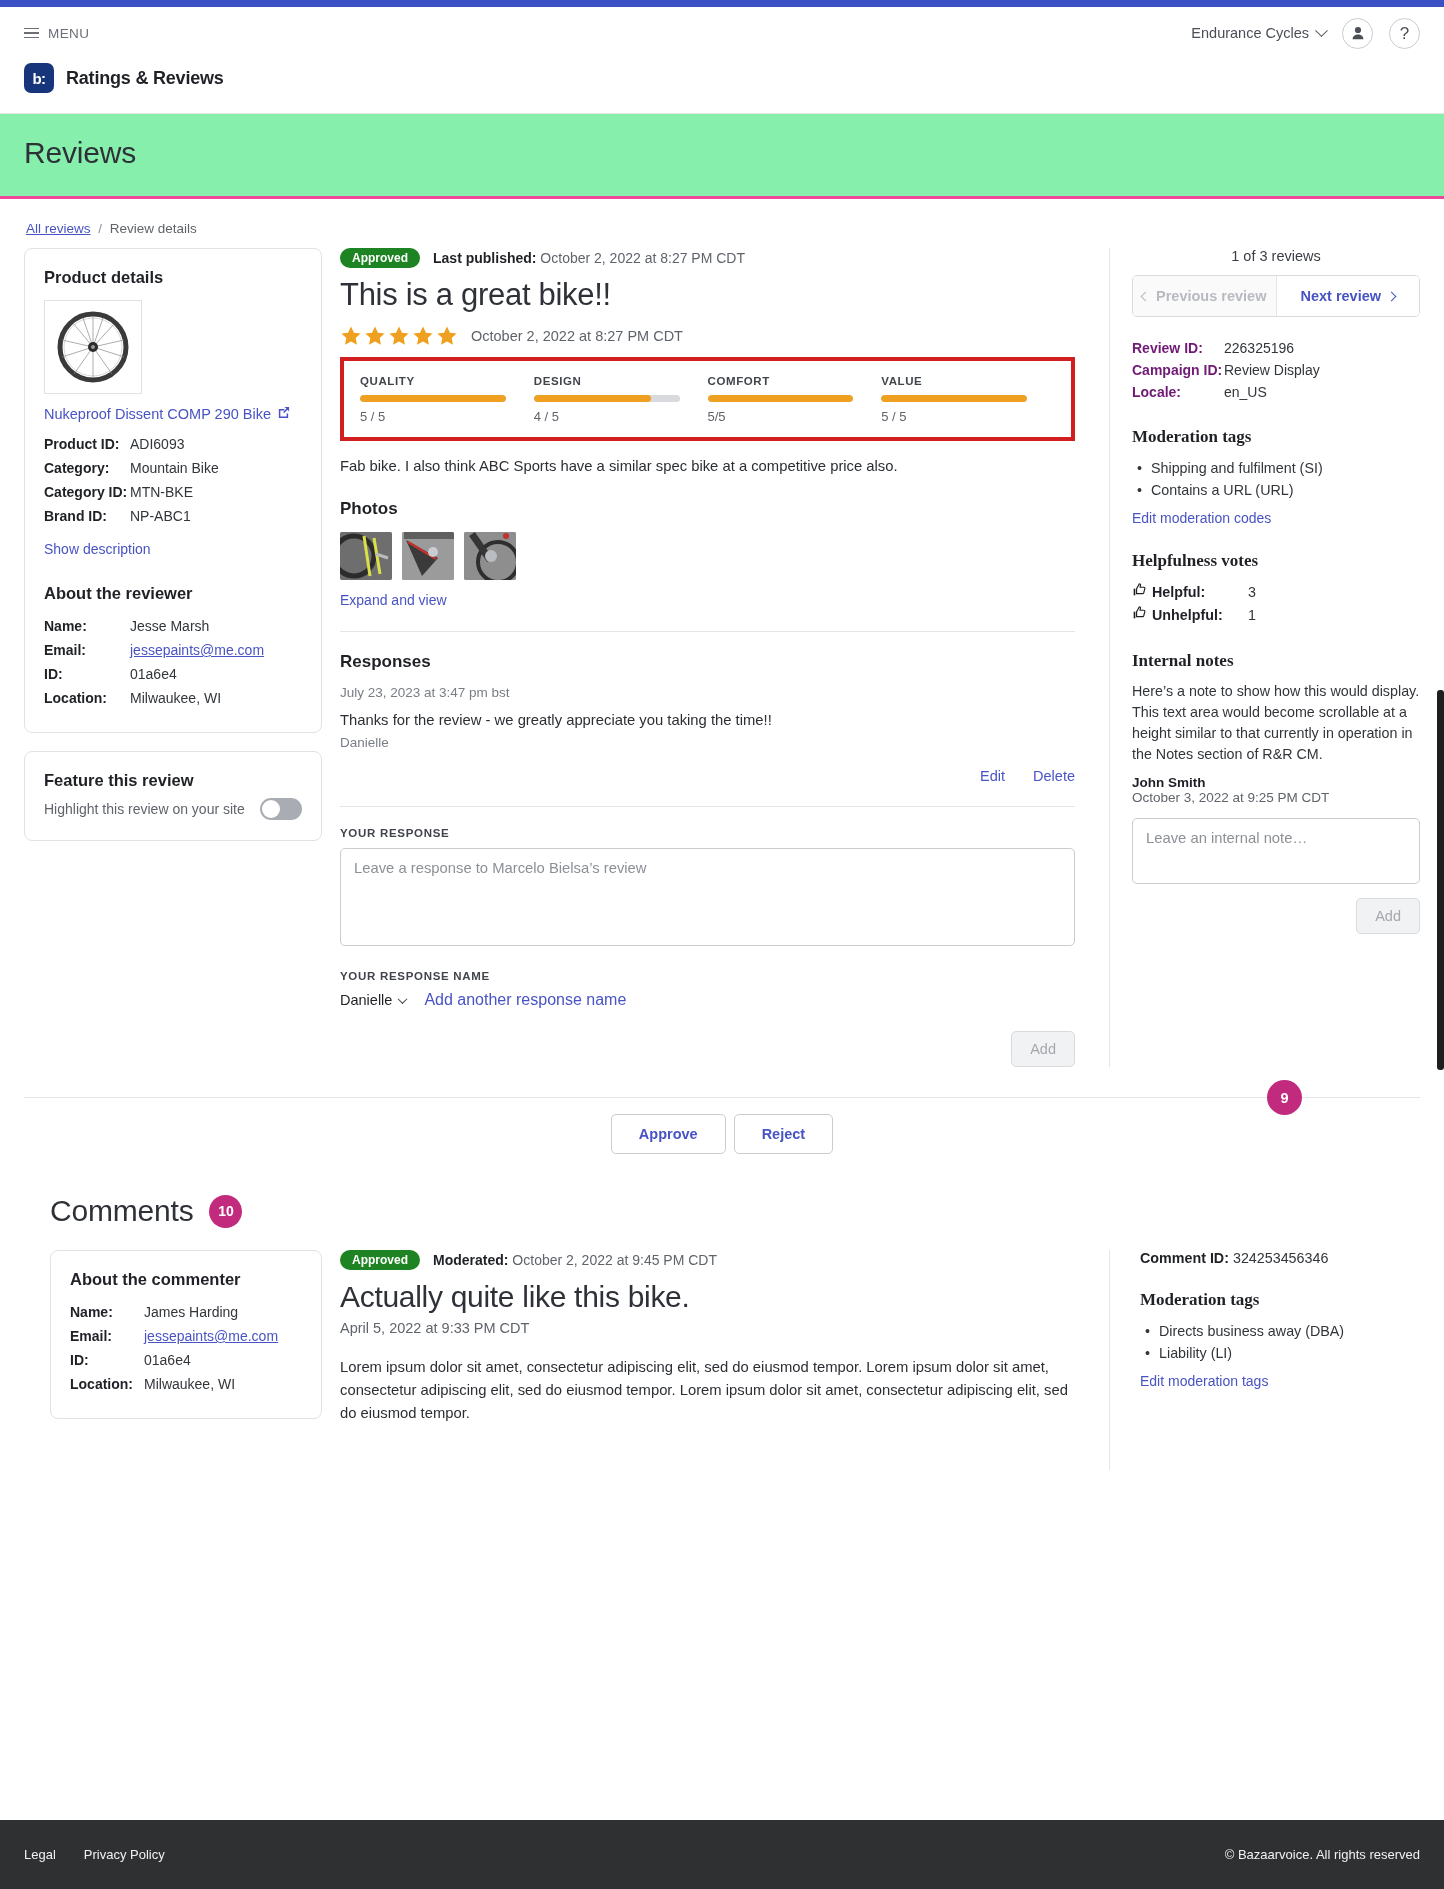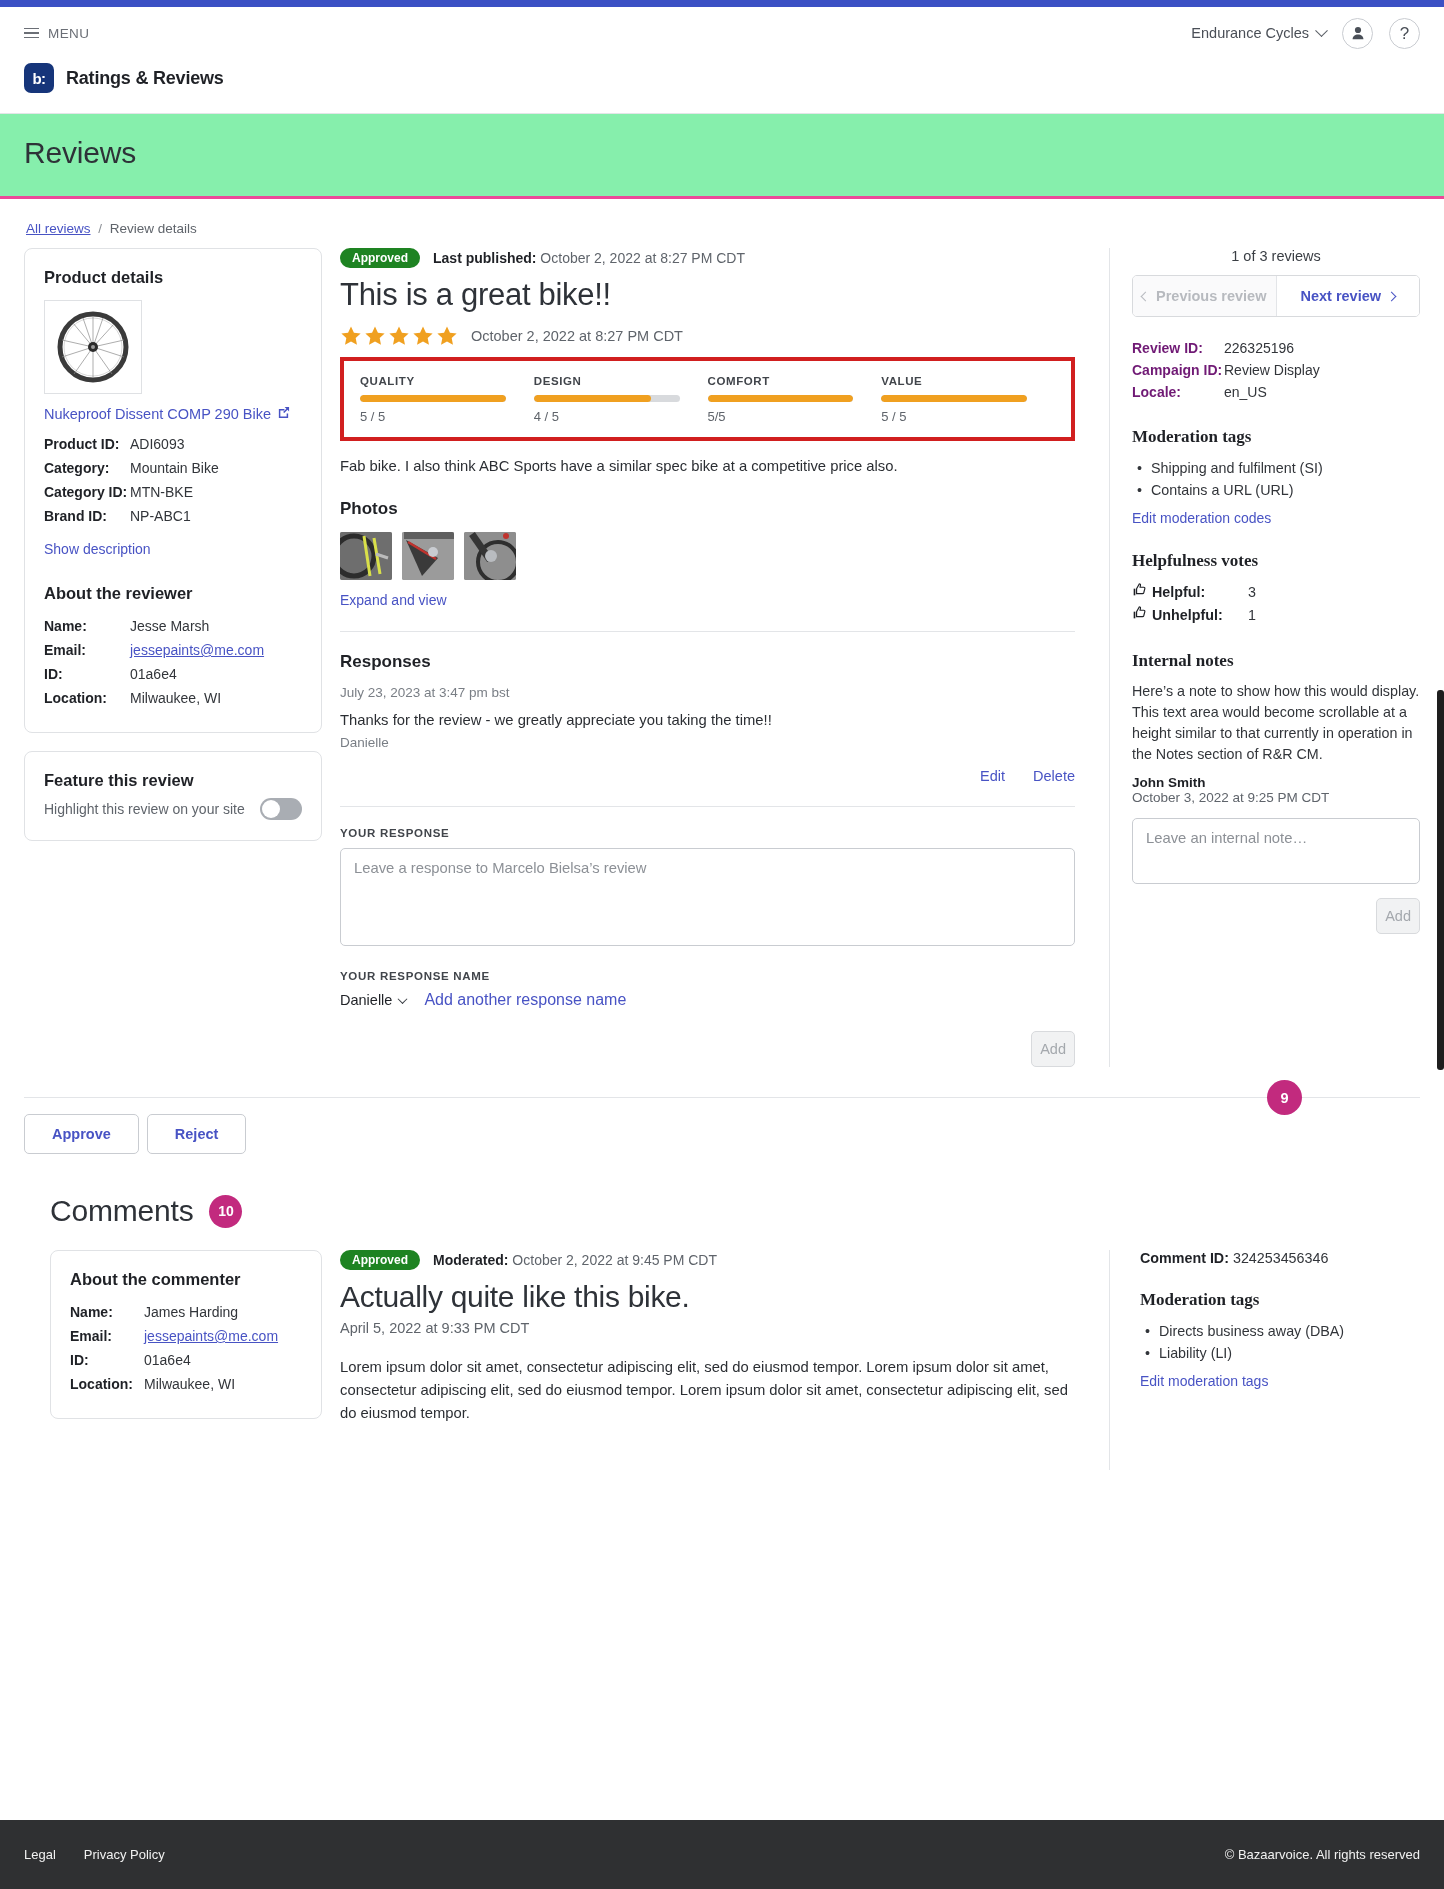--- a/index.html
+++ b/index.html
@@ -142,21 +142,21 @@
   }
   .ta::placeholder { color: #8c9096; }
   .ta-big { height: 98px; }
 
   .resp-name-row { display: flex; align-items: center; gap: 18px; margin-top: 3px; }
   .name-select { display: flex; align-items: center; gap: 7px; font-size: 14.5px; color: #1f2126; cursor: pointer; }
   .chev-sm { width: 7px; height: 7px; border-right: 1.6px solid #3a3e44; border-bottom: 1.6px solid #3a3e44; transform: rotate(45deg) translate(-1px,-1px); }
 
   .btn-disabled {
     border: 1px solid #d8dadd; background: #f1f2f3; color: #a4a8ad;
-    border-radius: 5px; font-size: 14.5px; padding: 9px 8px; cursor: default;
+    border-radius: 5px; font-size: 14.5px; padding: 9px 18px; cursor: default;
     font-family: "Liberation Sans", sans-serif;
   }
   .right-align { display: flex; justify-content: flex-end; margin-top: 22px; }
 
   
   .count-line { text-align: center; font-size: 14.5px; color: #3a3e44; margin-bottom: 11px; }
   .nav-pair { display: flex; border: 1px solid #d8dadd; border-radius: 5px; overflow: hidden; margin-bottom: 20px; }
   .nav-btn {
     flex: 1; text-align: center; font-size: 14.5px; font-weight: 700; padding: 12px 4px;
     display: flex; align-items: center; justify-content: center; gap: 7px; background: #fff; cursor: pointer;
@@ -187,21 +187,21 @@
   .ta-note { height: 66px; }
   .note-add { display: flex; justify-content: flex-end; margin-top: 10px; }
 
   
   .action-bar { position: relative; margin: 30px 24px 0 24px; border-top: 1px solid #e3e5e8; padding-top: 16px; }
   .badge {
     position: absolute; right: 118px; top: -18px;
     width: 35px; height: 35px; border-radius: 50%; background: #c22a7e; color: #fff;
     display: flex; align-items: center; justify-content: center; font-size: 14.5px; font-weight: 700;
   }
-  .action-btns { display: flex; justify-content: flex-start; gap: 8px; }
+  .action-btns { display: flex; justify-content: center; gap: 8px; }
   .btn-outline {
     border: 1px solid #c9ccd1; background: #fff; color: #4853c4; border-radius: 5px;
     font-size: 14.5px; font-weight: 700; padding: 11px 27px; cursor: pointer;
     font-family: "Liberation Sans", sans-serif;
   }
 
   
   .comments-head { display: flex; align-items: center; gap: 16px; padding: 40px 24px 22px 50px; }
   .comments-title { font-size: 30px; font-weight: 300; color: #2e3238; letter-spacing: -.2px; }
   .badge-inline {

